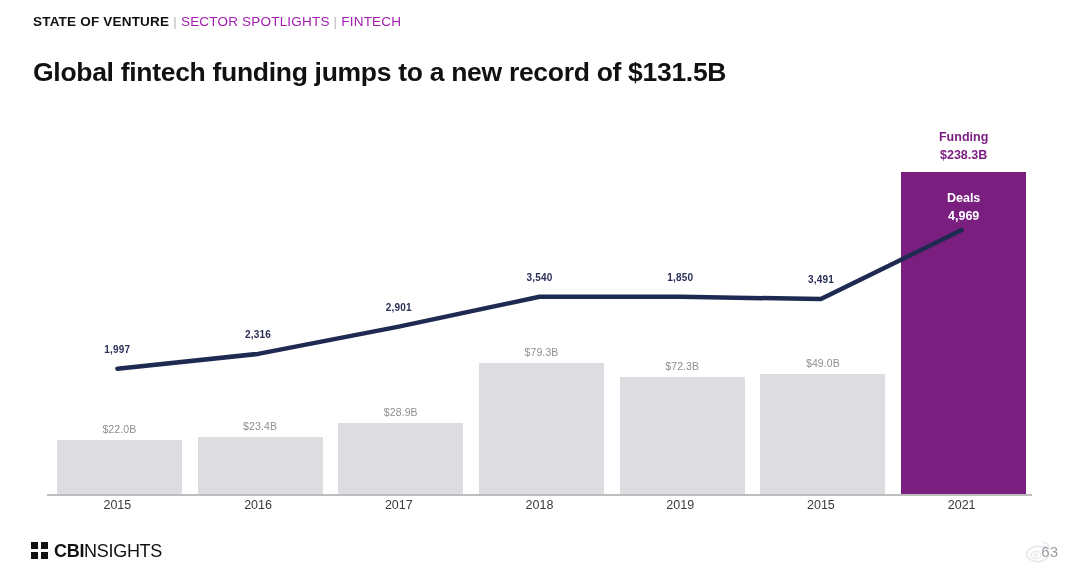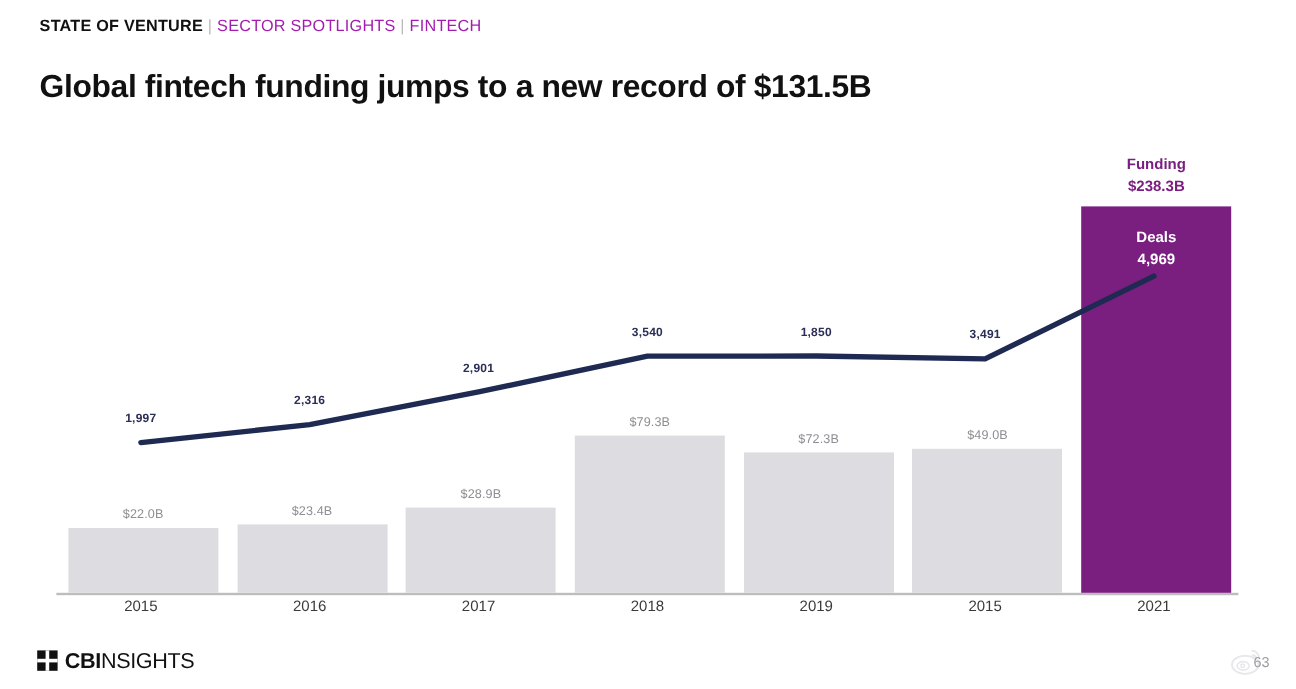--- a/index.html
+++ b/index.html
@@ -235,21 +235,21 @@
     font-size: 22px;
     letter-spacing: -0.4px;
     color: #e6e6ea;
     white-space: nowrap;
     line-height: 24px;
   }
   #page-number {
     position: absolute;
     right: 22px;
     top: 19px;
-    font-size: 12px;
+    font-size: 15px;
     color: #9c9ca2;
     line-height: 10px;
   }
 </style>
 </head>
 <body>
 
 <div id="header">
   <div id="breadcrumb">
     <span class="crumb-strong">STATE OF VENTURE</span><span class="crumb-sep">|</span><span class="crumb">SECTOR SPOTLIGHTS</span><span class="crumb-sep">|</span><span class="crumb">FINTECH</span>

